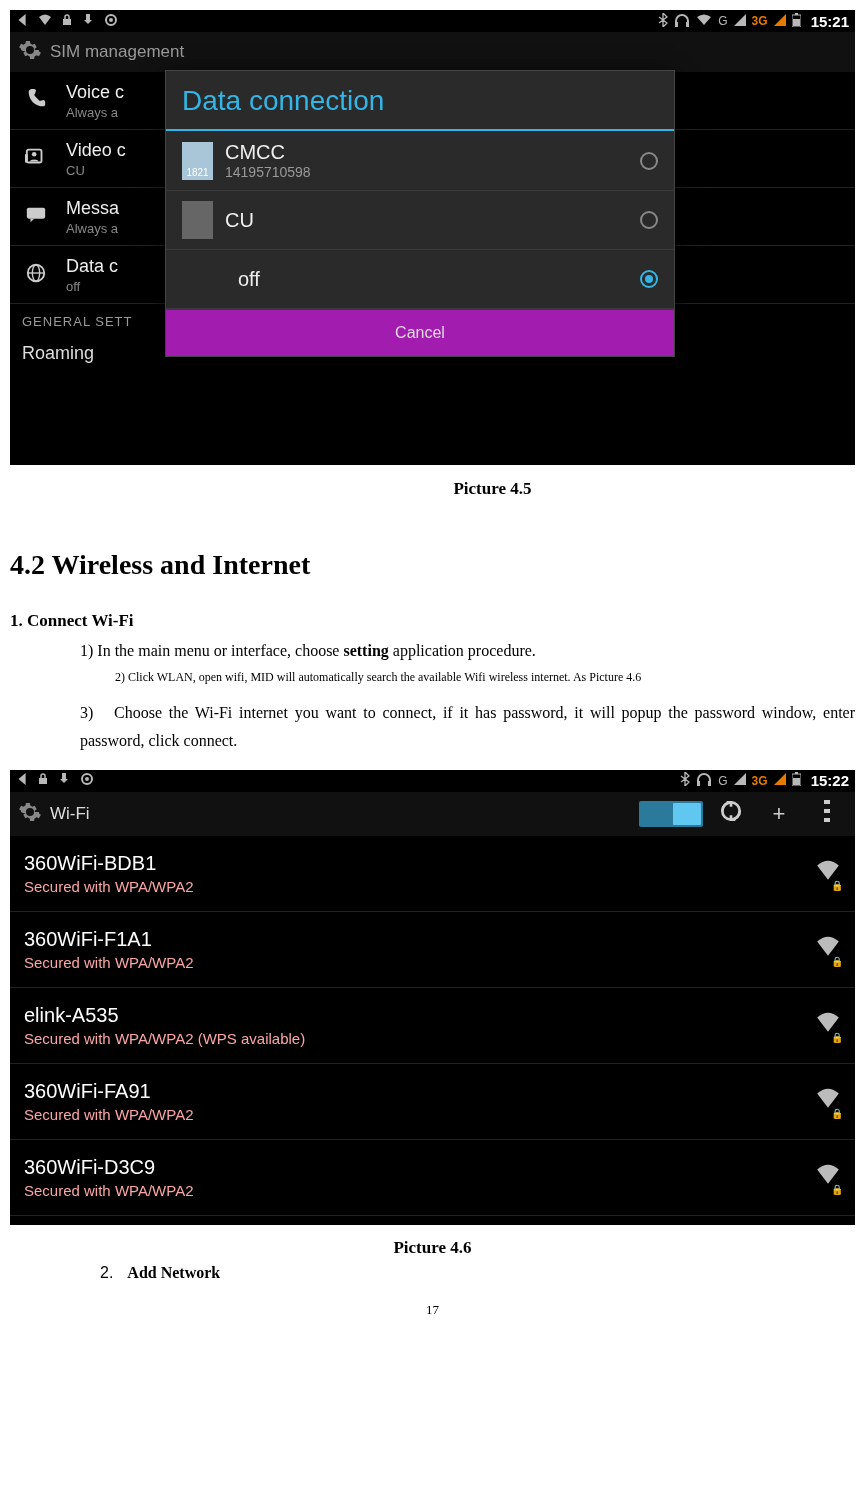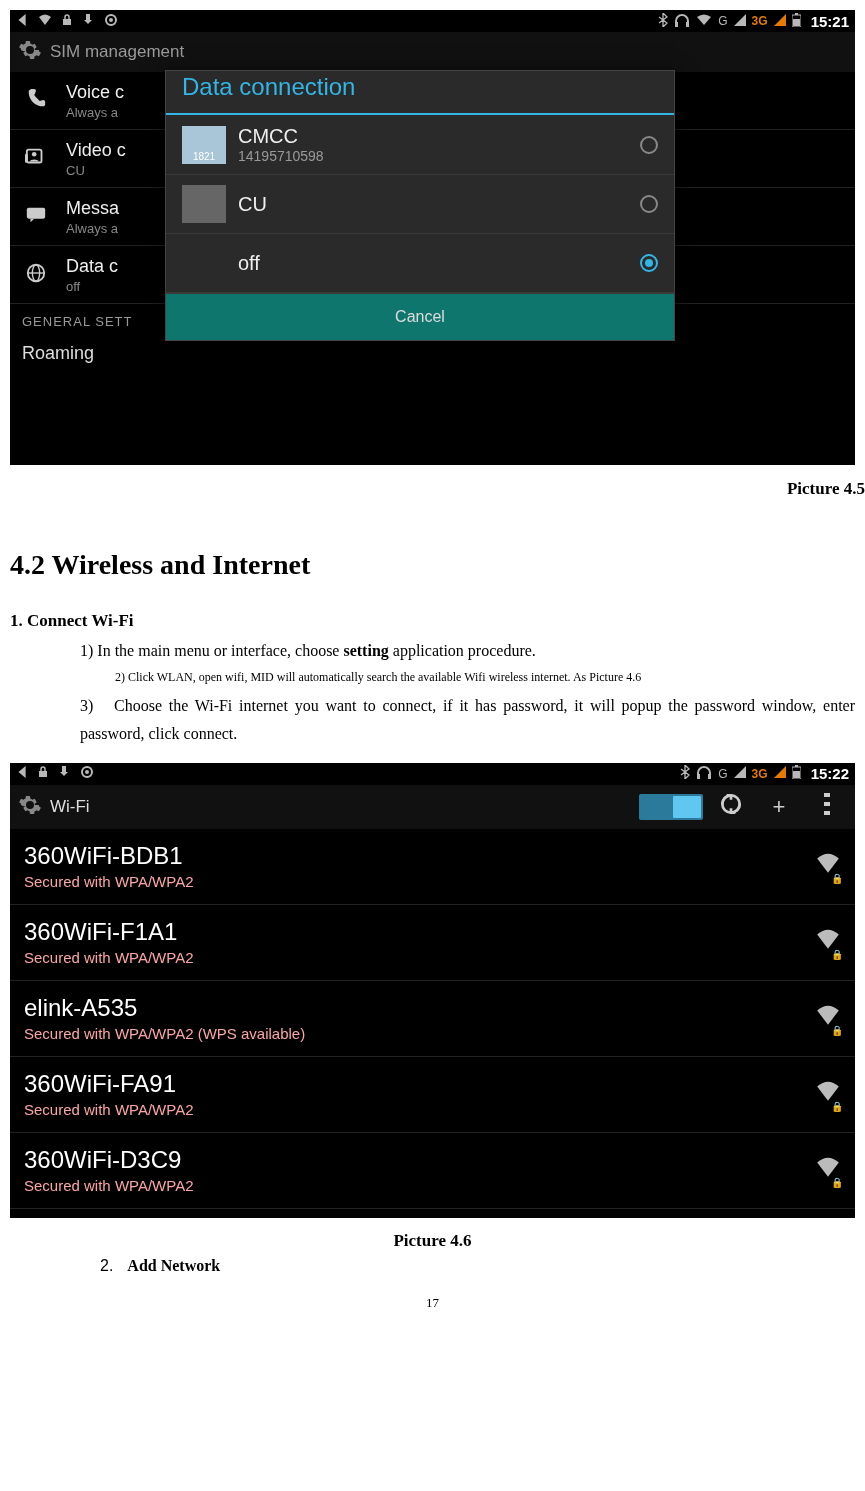--- a/index.html
+++ b/index.html
@@ -19,51 +19,51 @@
     .sim-row { display: flex; align-items: center; height: 58px; padding: 0 12px; gap: 16px; border-bottom: 1px solid #222; }
     .sim-row .ico-col { width: 28px; display: flex; justify-content: center; }
     .sim-row .txt-col .title { color: #eee; font-size: 18px; }
     .sim-row .txt-col .sub { color: #888; font-size: 13px; margin-top: 2px; }
     
     .section-hdr { color: #999; font-size: 13px; padding: 10px 12px 4px; letter-spacing: 1px; }
     .roaming-row { color: #ddd; font-size: 18px; padding: 10px 12px; }
     
     
     .dialog { position: absolute; top: 60px; left: 155px; width: 510px; background: #2a2a2a; border: 1px solid #444; box-shadow: 0 4px 20px rgba(0,0,0,0.8); }
-    .dialog-title { color: #33b5e5; font-size: 24px; padding: 2px 16px 12px; border-bottom: 2px solid #33b5e5; }
+    .dialog-title { color: #33b5e5; font-size: 28px; padding: 14px 16px 12px; border-bottom: 2px solid #33b5e5; }
     .dialog-row { display: flex; align-items: center; padding: 10px 16px; border-bottom: 1px solid #3a3a3a; gap: 12px; }
     .dialog-row:last-of-type { border-bottom: none; }
-    .sim-chip { width: 44px; height: 38px; background: #a8c6d8; position: relative; display: flex; align-items: flex-end; justify-content: center; font-size: 10px; color: #fff; padding-bottom: 2px; }
+    .sim-chip { width: 31px; height: 38px; background: #a8c6d8; position: relative; display: flex; align-items: flex-end; justify-content: center; font-size: 10px; color: #fff; padding-bottom: 2px; }
     .sim-chip.gray { background: #666; }
     .sim-chip.none { width: 44px; height: 38px; background: transparent; }
     .dialog-row .txt .t1 { color: #eee; font-size: 20px; }
     .dialog-row .txt .t2 { color: #999; font-size: 14px; }
     .radio { width: 18px; height: 18px; border: 2px solid #888; border-radius: 50%; margin-left: auto; position: relative; }
     .radio.on::after { content:""; position:absolute; inset: 3px; background: #33b5e5; border-radius: 50%; }
     .radio.on { border-color: #33b5e5; }
-    .dialog-cancel { text-align: center; padding: 14px; color: #ddd; font-size: 16px; border-top: 1px solid #3a3a3a; background: #0f766e; }
-    
-    
-    .caption45 { text-align: right; padding-left: 120px; font-weight: bold; font-size: 17px; margin: 14px 0 50px; }
+    .dialog-cancel { text-align: center; padding: 14px; color: #ddd; font-size: 16px; border-top: 1px solid #3a3a3a; background: #a21caf; }
+    
+    
+    .caption45 { text-align: center; padding-left: 120px; font-weight: bold; font-size: 17px; margin: 14px 0 50px; }
     .heading { font-size: 28px; font-weight: bold; margin: 20px 10px 30px; }
     .subheading { font-size: 17px; font-weight: bold; margin: 10px 10px 8px; }
     .body-p { font-size: 16px; margin: 4px 80px 4px 80px; line-height: 1.5; }
     .body-p2 { font-size: 12px; margin: 4px 10px 4px 115px; line-height: 1.7; text-align: justify; }
-    .body-p3 { font-size: 16px; margin: 5px 10px 16px 80px; line-height: 1.7; text-align: justify; }
+    .body-p3 { font-size: 16px; margin: 12px 10px 16px 80px; line-height: 1.7; text-align: justify; }
     .indent-num { display:inline-block; width: 34px; }
     
     
     .screenshot2 { width: 845px; height: 455px; margin: 10px; background: #000; color: #fff; font-family: Arial, sans-serif; position: relative; overflow: hidden; }
     .wifi-header { height: 44px; display: flex; align-items: center; padding: 0 8px; gap: 8px; background: #111; }
     .wifi-header .title { color: #ddd; font-size: 17px; flex: 1; }
     .toggle { width: 64px; height: 26px; background: #2b7a9b; border-radius: 2px; position: relative; }
     .toggle .knob { position: absolute; right: 2px; top: 2px; width: 28px; height: 22px; background: #5fc7f0; border-radius: 1px; }
     .wifi-header .action-ico { width: 40px; text-align: center; color: #ccc; font-size: 22px; }
     .wifi-row { height: 76px; border-bottom: 1px solid #222; padding: 12px 14px; display: flex; align-items: center; gap: 14px; }
-    .wifi-row .ssid { color: #fff; font-size: 24px; font-weight: 500; }
+    .wifi-row .ssid { color: #fff; font-size: 20px; font-weight: 500; }
     .wifi-row .sec { color: #fca5a5; font-size: 15px; margin-top: 3px; }
     .wifi-row .sig { margin-left: auto; position: relative; }
     .wifi-sig svg { width: 26px; height: 26px; }
     .wifi-lock { position: absolute; bottom: -3px; right: -3px; font-size: 10px; color: #ccc; }
     
     .caption46 { text-align: center; font-weight: bold; font-size: 17px; margin: 13px 0 6px; }
     .addnet { font-size: 16px; font-weight: bold; margin: 4px 10px 4px 100px; }
     .addnet .num { font-family: Arial, sans-serif; font-weight: normal; margin-right: 14px; }
     .pagenum { text-align: center; font-size: 13px; margin-top: 20px; padding-bottom: 10px; }
   </style>

